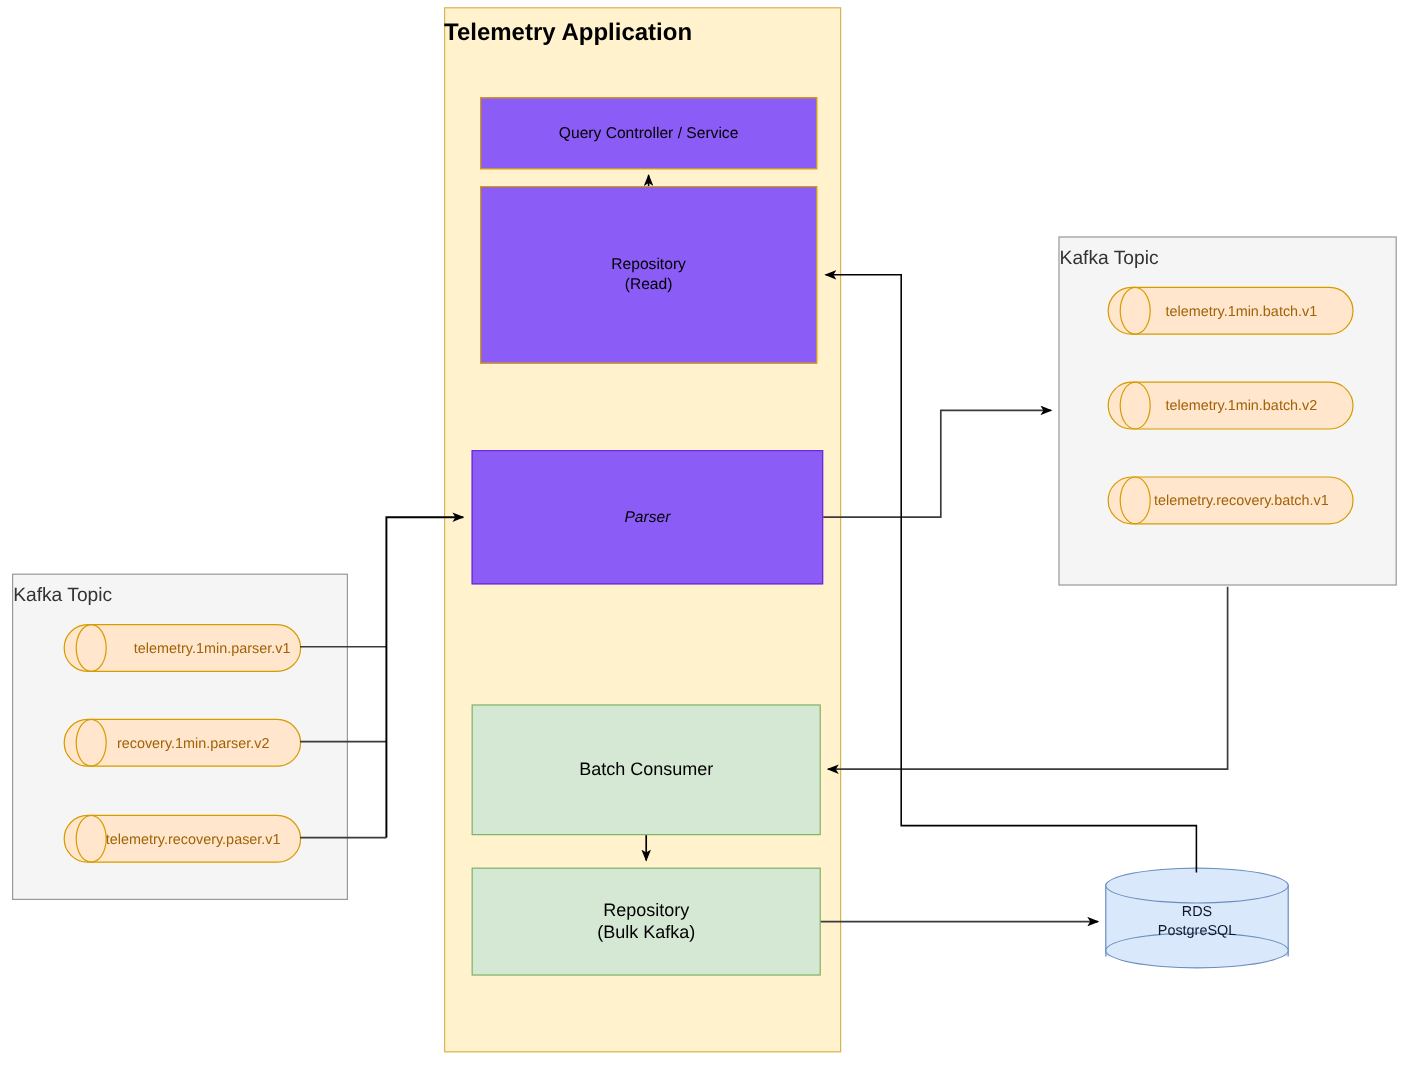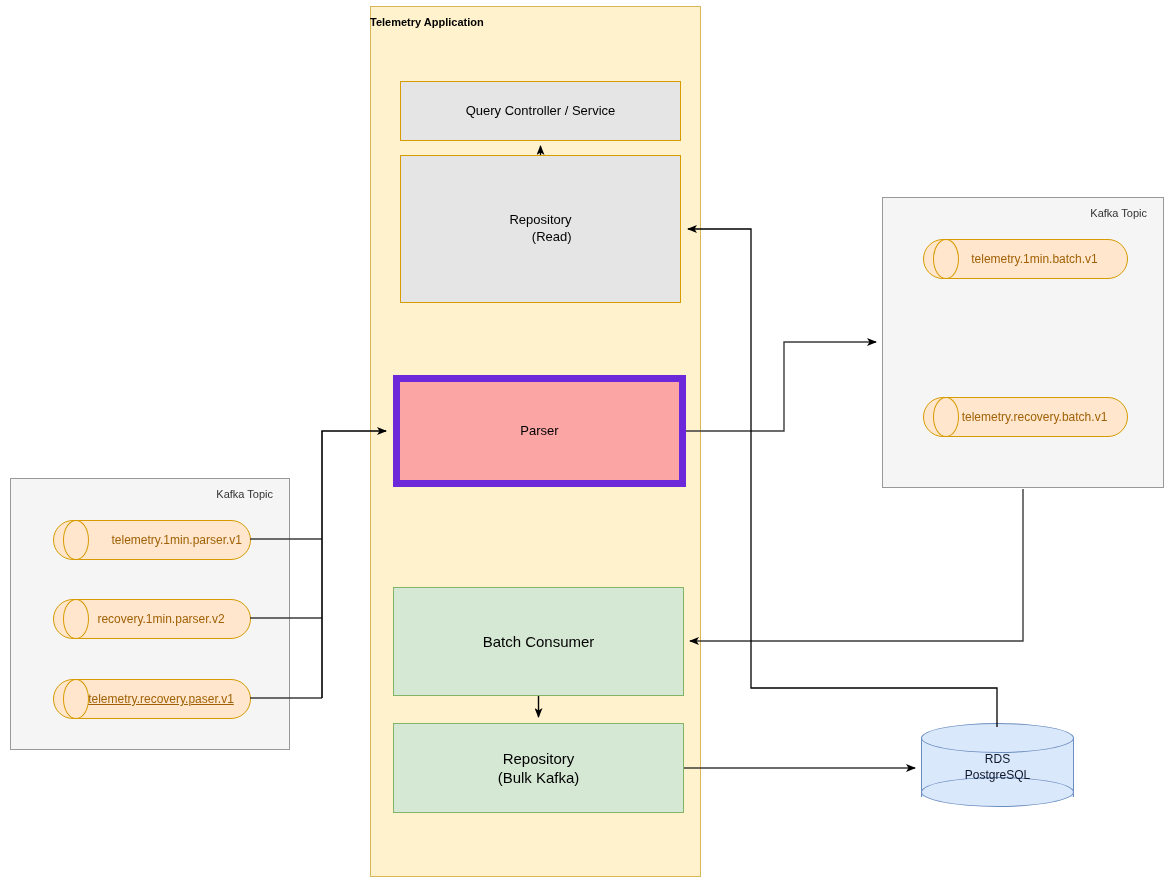--- a/index.html
+++ b/index.html
@@ -39,36 +39,36 @@
     background: #fff2cc;
     border: 1px solid #d6b656;
     display: block;
   }
   #app-title {
     position: absolute;
     left: 370px;
     top: 16px;
     width: 331px;
     height: 22px;
-    font-size: 11px;
+    font-size: 20px;
     font-weight: bold;
     color: #000000;
     justify-content: center;
   }
 
   .box-orange {
-    background: #e5e5e5;
+    background: #8b5cf6;
     border: 1px solid #d79b00;
     font-size: 13px;
-    text-align: right;
   }
   .box-blue {
-    background: #fca5a5;
-    border: 7px solid #6d28d9;
+    background: #8b5cf6;
+    border: 1px solid #6d28d9;
     font-size: 13px;
+    font-style: italic;
   }
   .box-green {
     background: #d5e8d4;
     border: 1px solid #82b366;
     font-size: 15px;
   }
 
   #query-controller { left: 400px; top: 81px;  width: 281px; height: 60px; }
   #repository-read  { left: 400px; top: 155px; width: 281px; height: 148px; }
   #parser           { left: 393px; top: 375px; width: 293px; height: 112px; }
@@ -78,24 +78,24 @@
   
   .kafka-group {
     position: absolute;
     box-sizing: border-box;
     background: #f5f5f5;
     border: 1px solid #999999;
   }
   .kafka-group-title {
     position: absolute;
     left: 0;
-    right: 16px;
+    right: 4px;
     top: 9px;
-    text-align: right;
-    font-size: 11px;
+    text-align: left;
+    font-size: 16px;
     color: #333333;
   }
   #kafka-left  { left: 10px;  top: 478px; width: 280px; height: 272px; }
   #kafka-right { left: 882px; top: 197px; width: 282px; height: 291px; }
 
   
   .topic {
     position: absolute;
     box-sizing: border-box;
     height: 40px;
@@ -213,29 +213,32 @@
   </div>
 
   <div class="kafka-group" id="kafka-left">
     <div class="kafka-group-title">Kafka Topic</div>
     <div class="topic" style="left:42px; top:41px; width:198px;justify-content:flex-end;">
       <span class="topic-label">telemetry.1min.parser.v1</span>
     </div>
     <div class="topic" style="left:42px; top:120px; width:198px;">
       <span class="topic-label">recovery.1min.parser.v2</span>
     </div>
-    <div class="topic" style="left:42px; top:200px; width:198px;text-decoration:underline;">
+    <div class="topic" style="left:42px; top:200px; width:198px;">
       <span class="topic-label">telemetry.recovery.paser.v1</span>
     </div>
   </div>
 
   <div class="kafka-group" id="kafka-right">
     <div class="kafka-group-title">Kafka Topic</div>
     <div class="topic" style="left:40px; top:41px; width:205px;">
       <span class="topic-label">telemetry.1min.batch.v1</span>
+    </div>
+    <div class="topic" style="left:40px; top:120px; width:205px;">
+      <span class="topic-label">telemetry.1min.batch.v2</span>
     </div>
     <div class="topic" style="left:40px; top:199px; width:205px;">
       <span class="topic-label">telemetry.recovery.batch.v1</span>
     </div>
   </div>
 
   <div id="rds">
     <div id="rds-body"></div>
     <div id="rds-bottom"></div>
     <div id="rds-top"></div>

